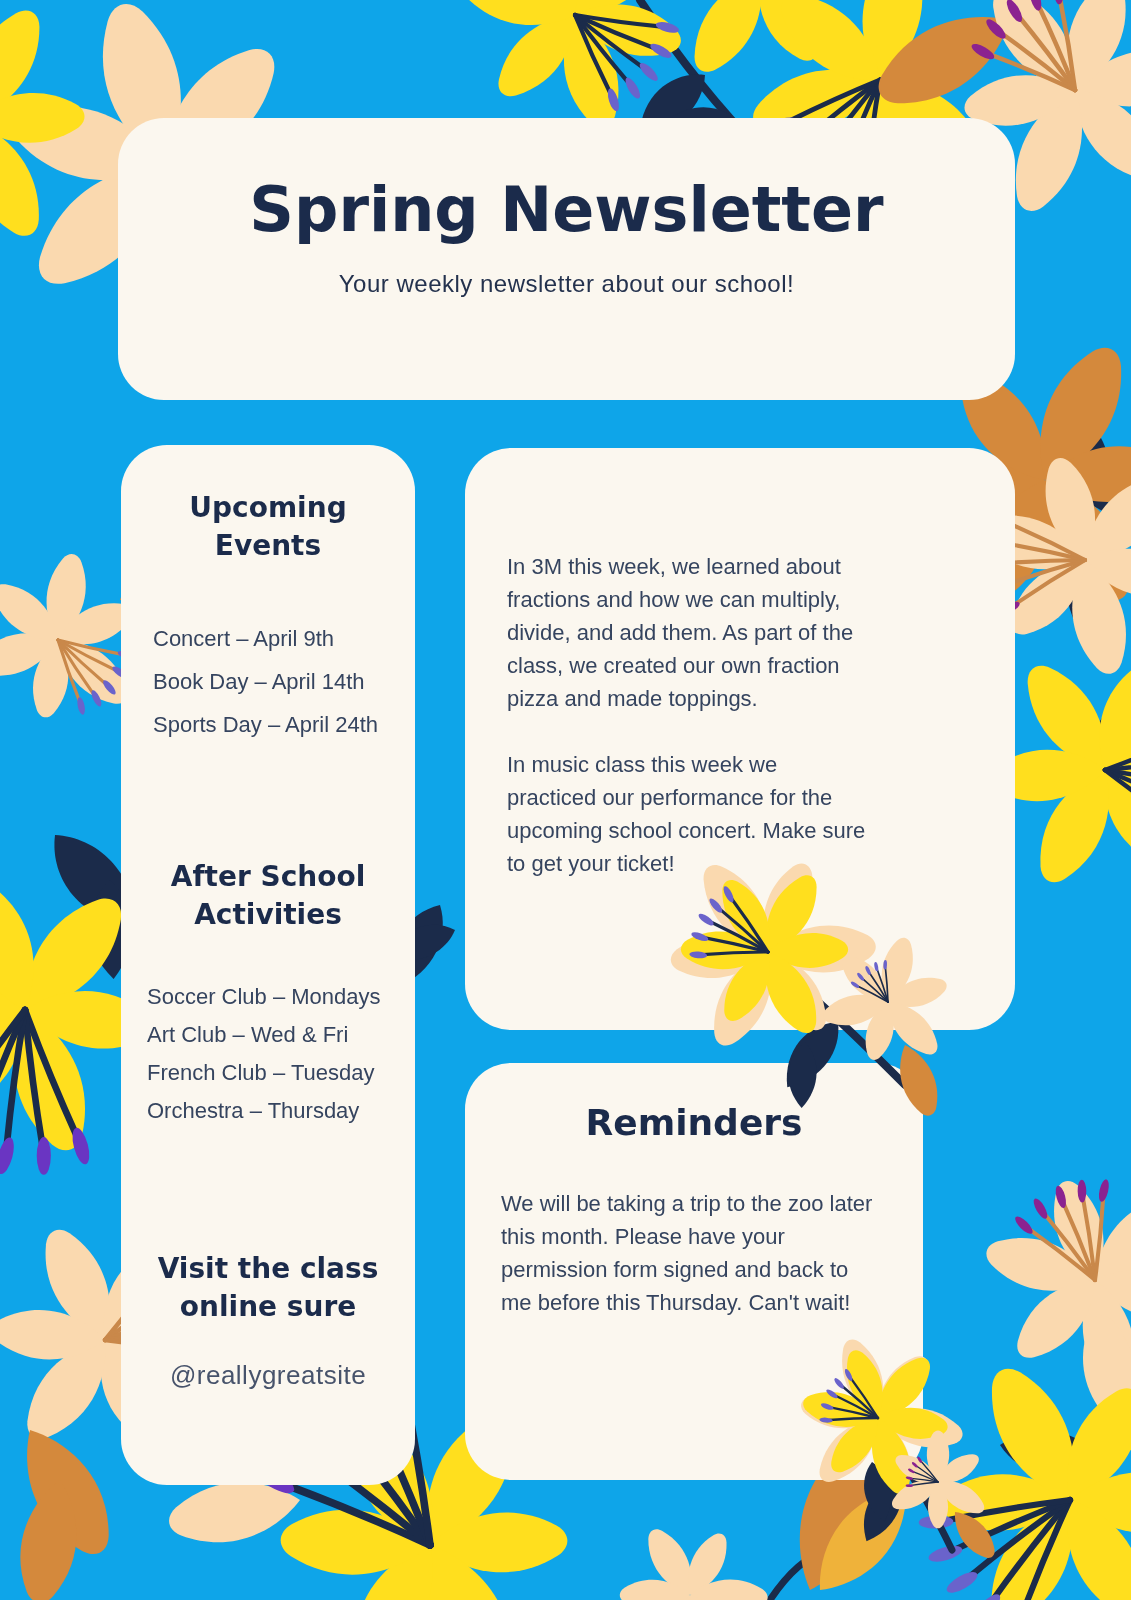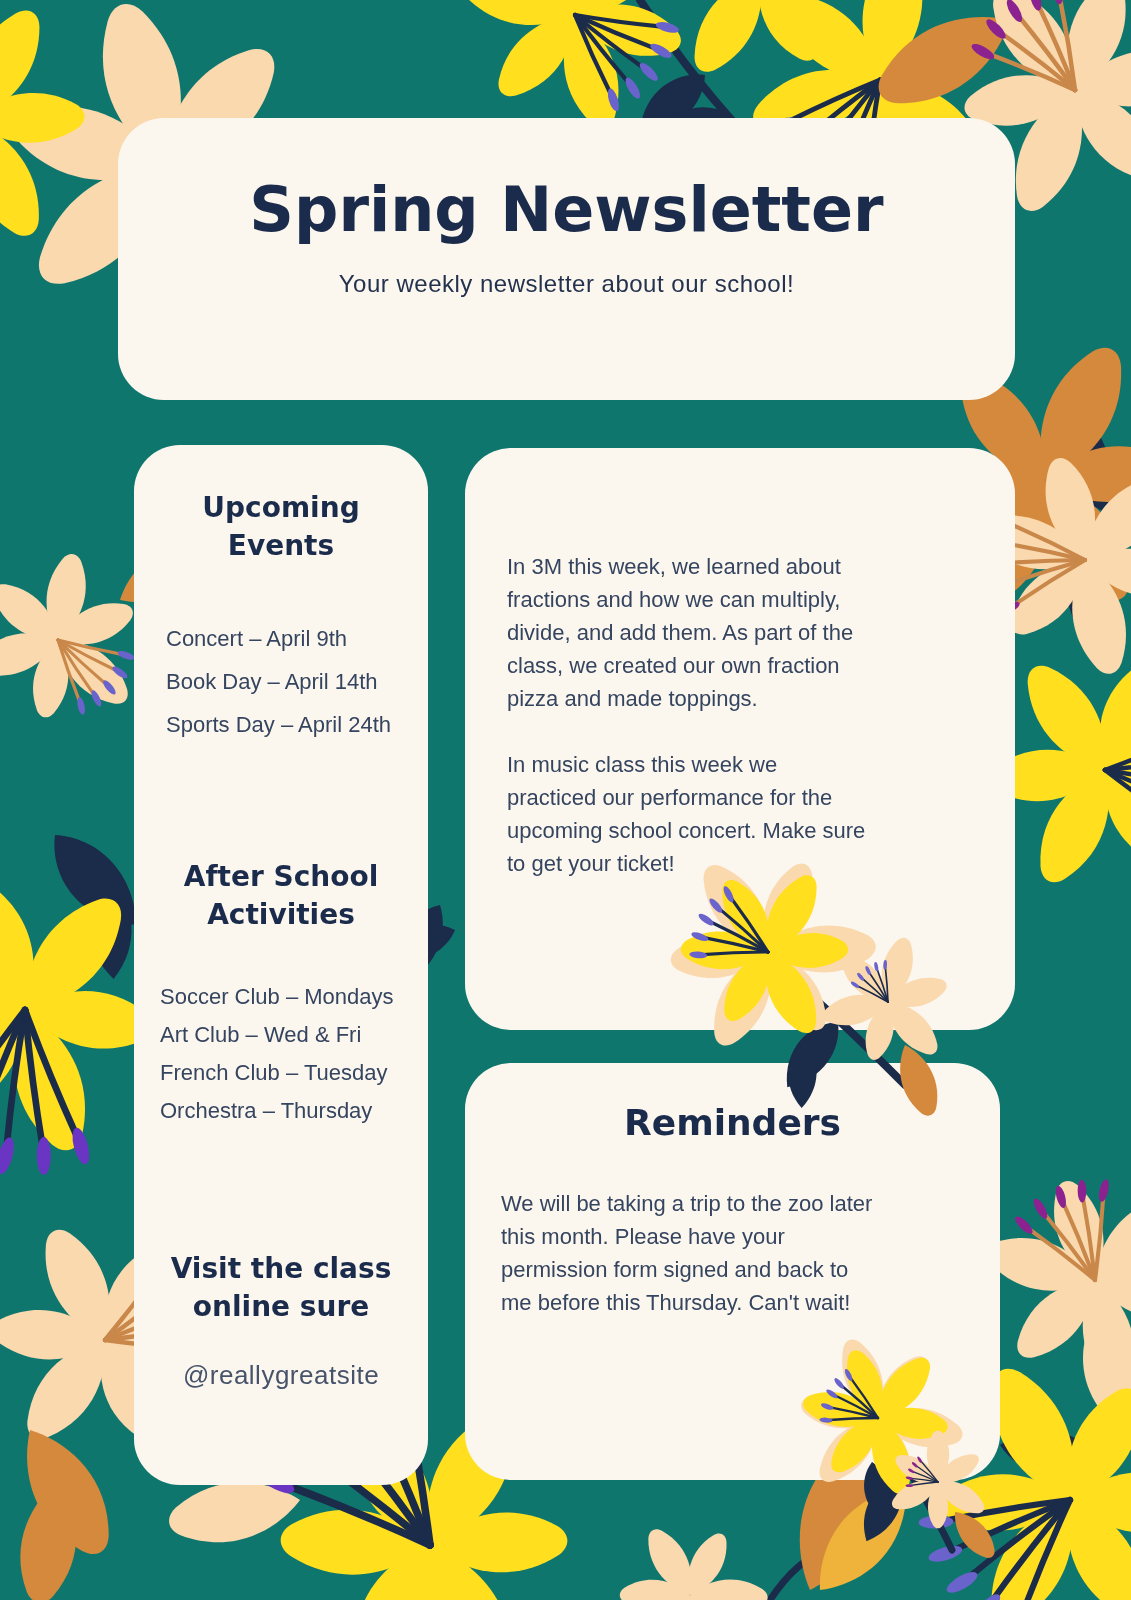--- a/index.html
+++ b/index.html
@@ -1,26 +1,26 @@
 <!DOCTYPE html>
 <html><head>
 <meta charset="utf-8">
 <style>
   html,body{margin:0;padding:0;}
   body{width:1131px;height:1600px;overflow:hidden;background:#F8E3E1;}
-  .canvas{position:relative;width:1131px;height:1600px;background:#0f766e;overflow:hidden;
+  .canvas{position:relative;width:1131px;height:1600px;background:#0ea5e9;overflow:hidden;
           font-family:"Liberation Sans",sans-serif;color:#35445F;}
   svg.flowers{position:absolute;left:0;top:0;pointer-events:none;}
   #bg-flowers{z-index:0;}
   #fg-flowers{z-index:2;}
   .card{position:absolute;background:#FBF7EF;border-radius:46px;z-index:1;box-sizing:border-box;}
   .card-header{left:118px;top:118px;width:897px;height:282px;text-align:center;padding-top:58px;}
-  .card-sidebar{left:134px;top:445px;width:294px;height:1040px;padding:44px 24px;text-align:center;}
+  .card-sidebar{left:121px;top:445px;width:294px;height:1040px;padding:44px 24px;text-align:center;}
   .card-week{left:465px;top:448px;width:550px;height:582px;padding:40px 38px;text-align:center;}
-  .card-reminders{left:465px;top:1063px;width:535px;height:417px;padding:38px 28px;text-align:center;}
+  .card-reminders{left:465px;top:1063px;width:458px;height:417px;padding:38px 28px;text-align:center;}
   .title{font-family:"DejaVu Sans",sans-serif;font-weight:700;font-size:62px;line-height:1.1;
          color:#1B2B4B;white-space:nowrap;letter-spacing:0px;}
   .subtitle{font-size:24px;margin-top:26px;color:#24324E;white-space:nowrap;letter-spacing:.5px;}
   .h2{font-family:"DejaVu Sans",sans-serif;font-weight:700;font-size:28px;line-height:38px;
       color:#1B2B4B;white-space:nowrap;}
   .h2 div{white-space:nowrap;}
   .h2-big{font-family:"DejaVu Sans",sans-serif;font-weight:700;font-size:36px;line-height:44px;
       color:#1B2B4B;white-space:nowrap;}
   .list{list-style:none;margin:0;padding:0;text-align:left;font-size:22px;color:#35445F;}
   .list-events{margin-top:52px;padding-left:8px;}

